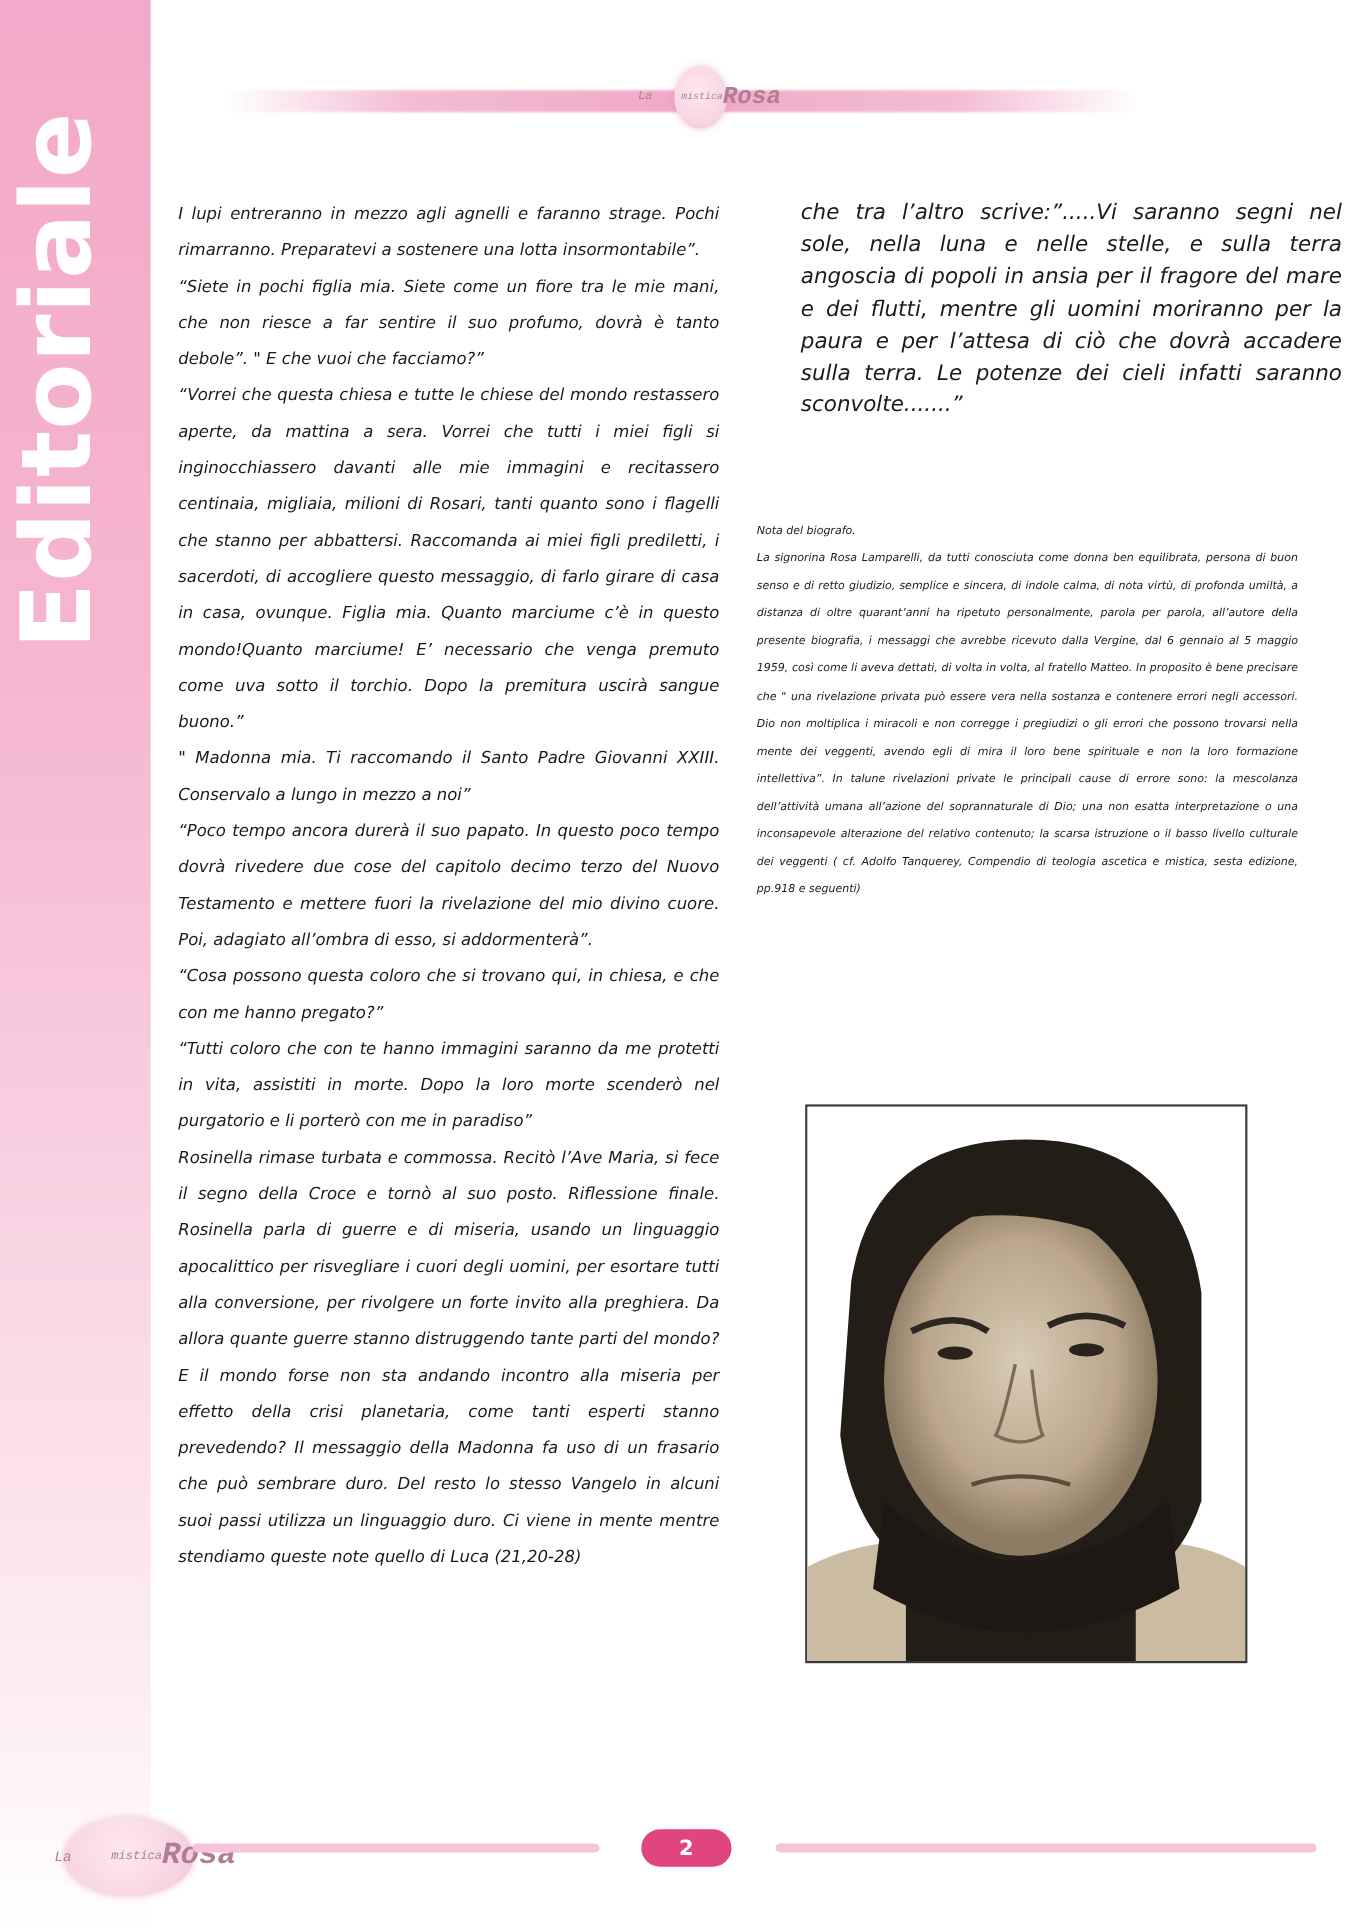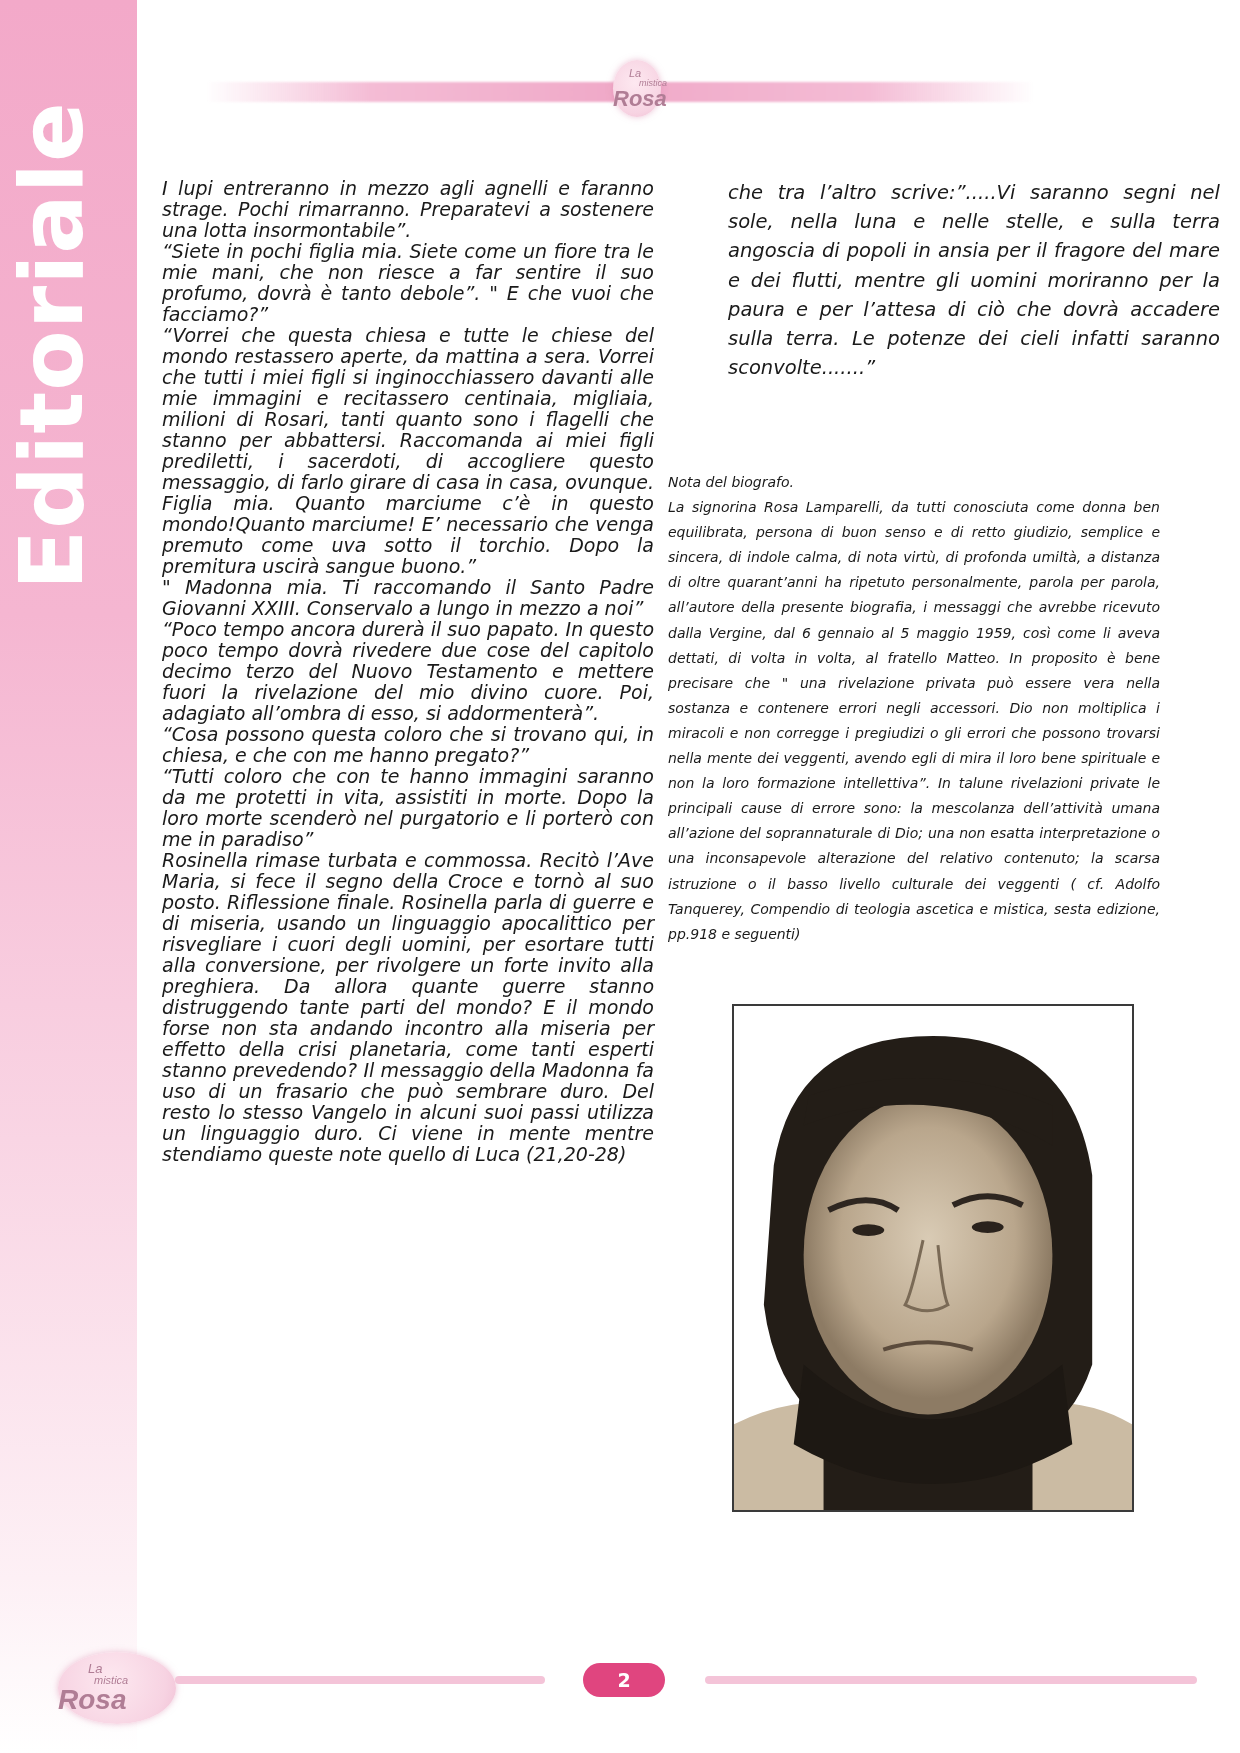--- a/index.html
+++ b/index.html
@@ -22,41 +22,41 @@
   }
   .header-bar {
     position: absolute; left: 205px; top: 82px; width: 830px; height: 20px;
     background: linear-gradient(to right, rgba(246,185,211,0) 0%, #f4bcd5 20%, #f0a9c8 50%, #f4bcd5 80%, rgba(246,185,211,0) 100%);
     filter: blur(1px);
   }
   .logo {
     position: absolute; border-radius: 50%;
     background: radial-gradient(circle at 45% 40%, #fde8f0 0%, #f7d3e2 70%, #f0bfd4 100%);
     box-shadow: 0 0 6px rgba(220,140,175,0.5);
-    display: flex; flex-direction: column; justify-content: center;
-    font-family: Liberation Sans, sans-serif; font-style: italic; color: #b07d95;
+    display: flex; flex-direction: row; align-items: center; justify-content: center;
+    font-family: Liberation Mono, monospace; font-style: italic; color: #b07d95;
     line-height: 1;
   }
   .logo-top { position: absolute; left: 613px; top: 60px; width: 48px; height: 57px; }
   .logo-bottom { position: absolute; left: 58px; top: 1652px; width: 118px; height: 72px; }
   .logo .l1 { font-size: 11px; margin-left: 16px; }
   .logo .l2 { font-size: 9px; margin-left: 10px; padding-left: 16px; }
   .logo .l3 { font-size: 22px; font-weight: bold; }
   .logo-bottom .l1 { font-size: 13px; margin-left: 30px; }
   .logo-bottom .l2 { font-size: 11px; margin-left: 20px; }
   .logo-bottom .l3 { font-size: 28px; }
 
   .col {
     position: absolute; font-style: italic; text-align: justify;
     font-family: "DejaVu Sans", sans-serif;
   }
   .col p { margin: 0; }
-  .col-left { left: 162px; top: 178px; width: 492px; font-size: 19px; line-height: 21px; }
+  .col-left { left: 162px; top: 178px; width: 492px; font-size: 15px; line-height: 33px; }
   .col-right-top { left: 728px; top: 178px; width: 492px; font-size: 19.5px; line-height: 29.2px; }
-  .note { left: 668px; top: 470px; width: 492px; font-size: 14px; line-height: 25.1px; }
+  .note { left: 688px; top: 470px; width: 492px; font-size: 10px; line-height: 25.1px; }
   .note .note-title { margin-bottom: 0; }
 
   .photo {
     position: absolute; left: 732px; top: 1004px; width: 402px; height: 508px;
     border: 2px solid #3a3a3a; box-sizing: border-box;
     background: #ffffff; overflow: hidden;
   }
   .photo svg { display: block; width: 100%; height: 100%; }
 
   .footer-line {

